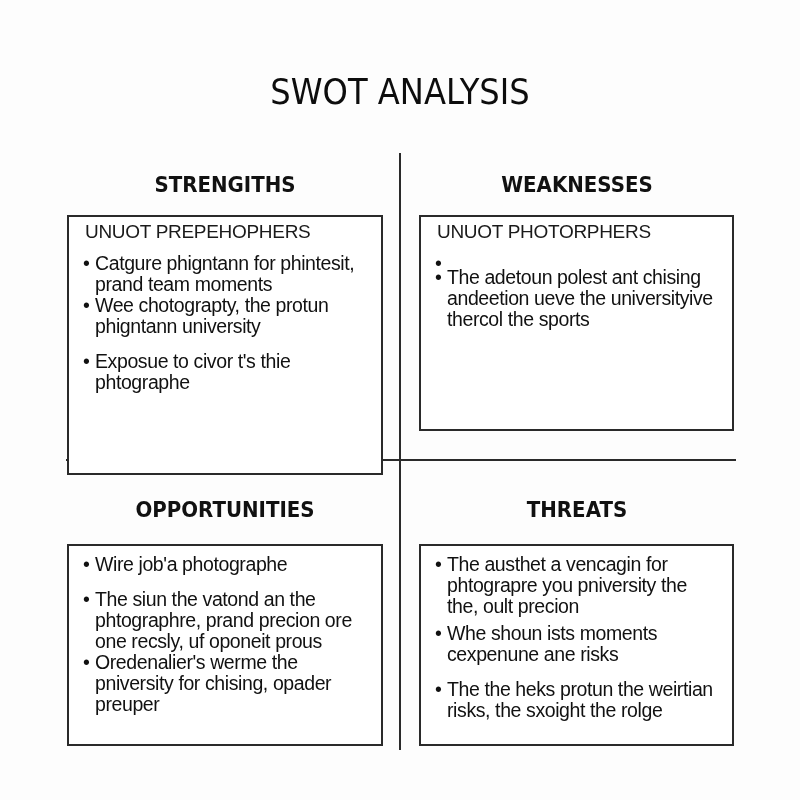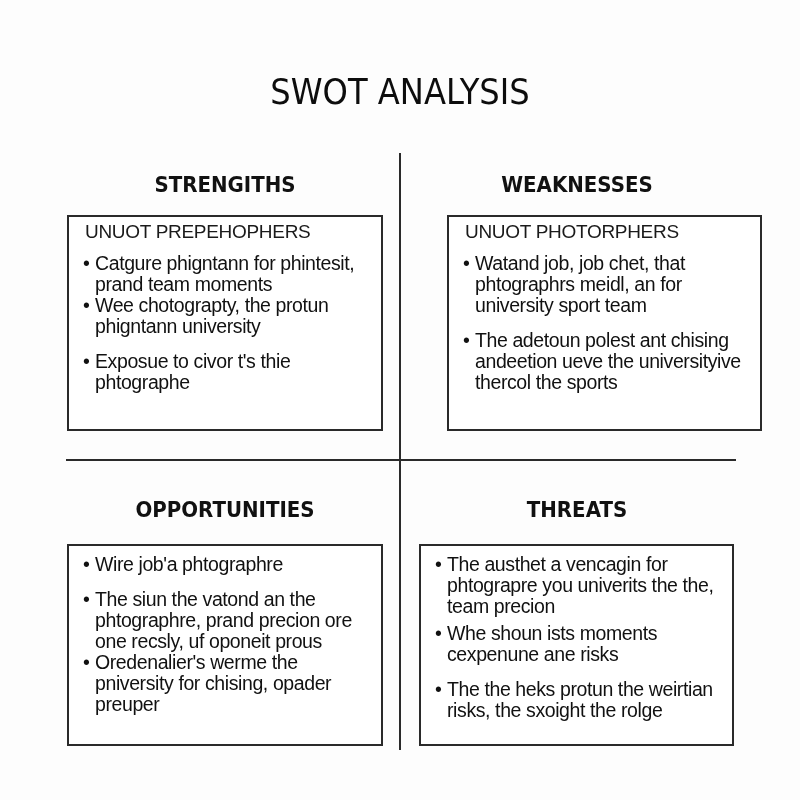--- a/index.html
+++ b/index.html
@@ -83,73 +83,72 @@
   </style>
 </head>
 <body>
 
 <div class="title">SWOT ANALYSIS</div>
 
 <div class="vline"></div>
 <div class="hline"></div>
 
 <div class="heading" style="left:66px; top:172px; width:318px;">STRENGITHS</div>
-<div class="box" style="left:67px; top:215px; width:316px; height:216px;">
+<div class="box" style="left:67px; top:215px; width:316px; height:260px;">
   <div class="sub">UNUOT PREPEHOPHERS</div>
   <div class="item">
     <span class="bullet">•</span>
     <span>Catgure phigntann for phintesit, prand team moments</span>
   </div>
   <div class="item">
     <span class="bullet">•</span>
     <span>Wee chotograpty, the protun phigntann university</span>
   </div>
   <div class="gap"></div>
   <div class="item">
     <span class="bullet">•</span>
     <span>Exposue to civor t's thie phtographe</span>
   </div>
 </div>
 
 <div class="heading" style="left:418px; top:172px; width:318px;">WEAKNESSES</div>
-<div class="box" style="left:419px; top:215px; width:315px; height:216px;margin-left:28px;">
+<div class="box" style="left:419px; top:215px; width:315px; height:216px;">
   <div class="sub">UNUOT PHOTORPHERS</div>
   <div class="item">
     <span class="bullet">•</span>
-    <span>Watand job, job chet, that phtographrs meidl, an for university sport team</span>
   </div>
   <div class="gap"></div>
   <div class="item">
     <span class="bullet">•</span>
     <span>The adetoun polest ant chising andeetion ueve the universityive thercol the sports</span>
   </div>
 </div>
 
 <div class="heading" style="left:66px; top:497px; width:318px;">OPPORTUNITIES</div>
 <div class="box" style="left:67px; top:544px; width:316px; height:202px; padding-top:8px;">
   <div class="item">
     <span class="bullet">•</span>
-    <span>Wire job'a phtographre</span>
+    <span>Wire job'a photographe</span>
   </div>
   <div class="gap"></div>
   <div class="item">
     <span class="bullet">•</span>
     <span>The siun the vatond an the phtographre, prand precion ore one recsly, uf oponeit prous</span>
   </div>
   <div class="item">
     <span class="bullet">•</span>
     <span>Oredenalier's werme the pniversity for chising, opader preuper</span>
   </div>
 </div>
 
 <div class="heading" style="left:418px; top:497px; width:318px;">THREATS</div>
 <div class="box" style="left:419px; top:544px; width:315px; height:202px; padding-top:8px;">
   <div class="item">
     <span class="bullet">•</span>
-    <span>The austhet a vencagin for phtograpre you univerits the the, team precion</span>
+    <span>The austhet a vencagin for phtograpre you pniversity the the, oult precion</span>
   </div>
   <div class="item" style="margin-top:6px;">
     <span class="bullet">•</span>
     <span>Whe shoun ists moments cexpenune ane risks</span>
   </div>
   <div class="gap"></div>
   <div class="item">
     <span class="bullet">•</span>
     <span>The the heks protun the weirtian risks, the sxoight the rolge</span>
   </div>

